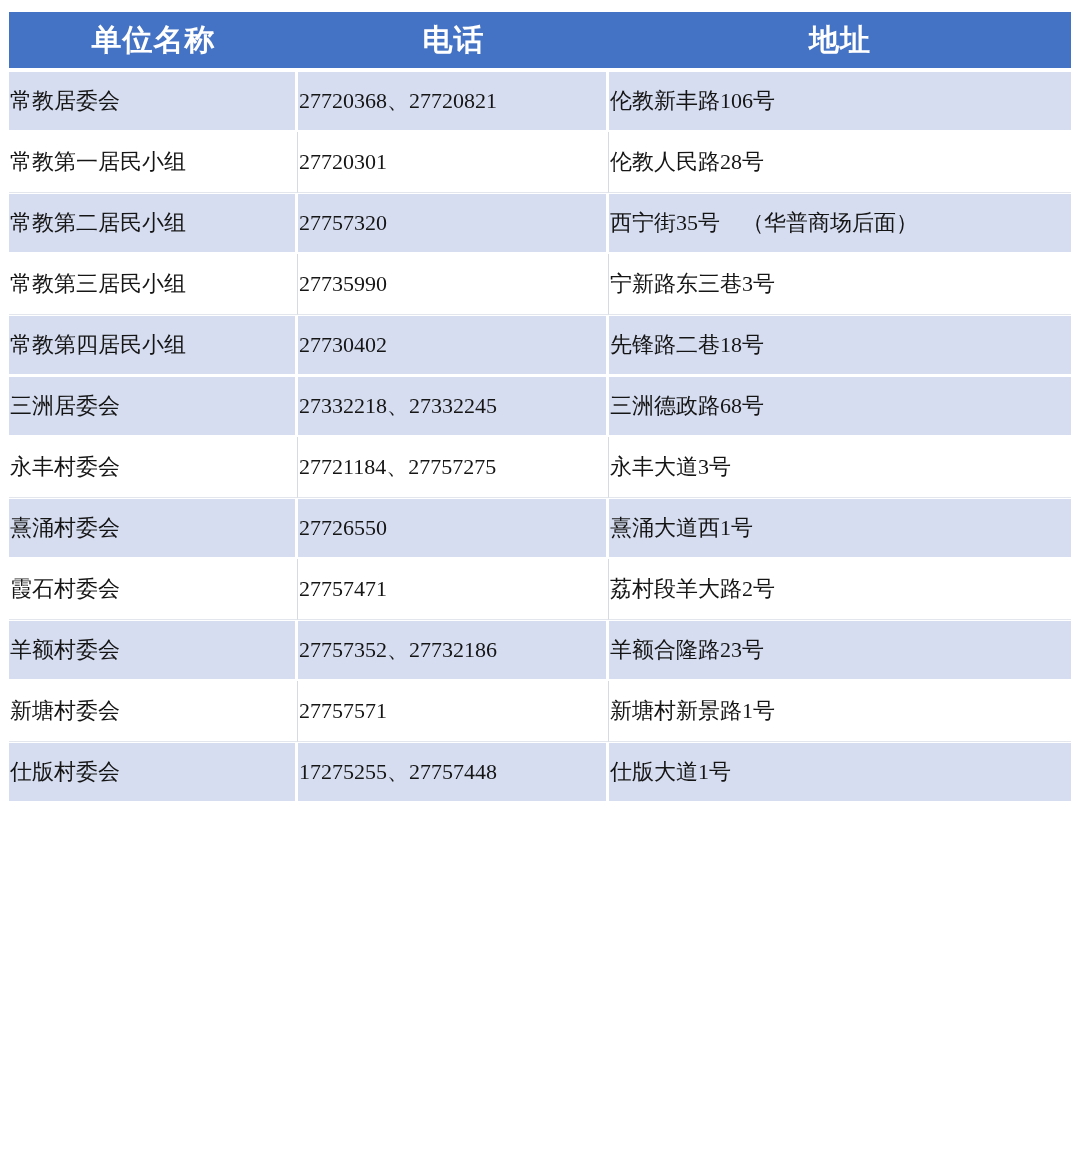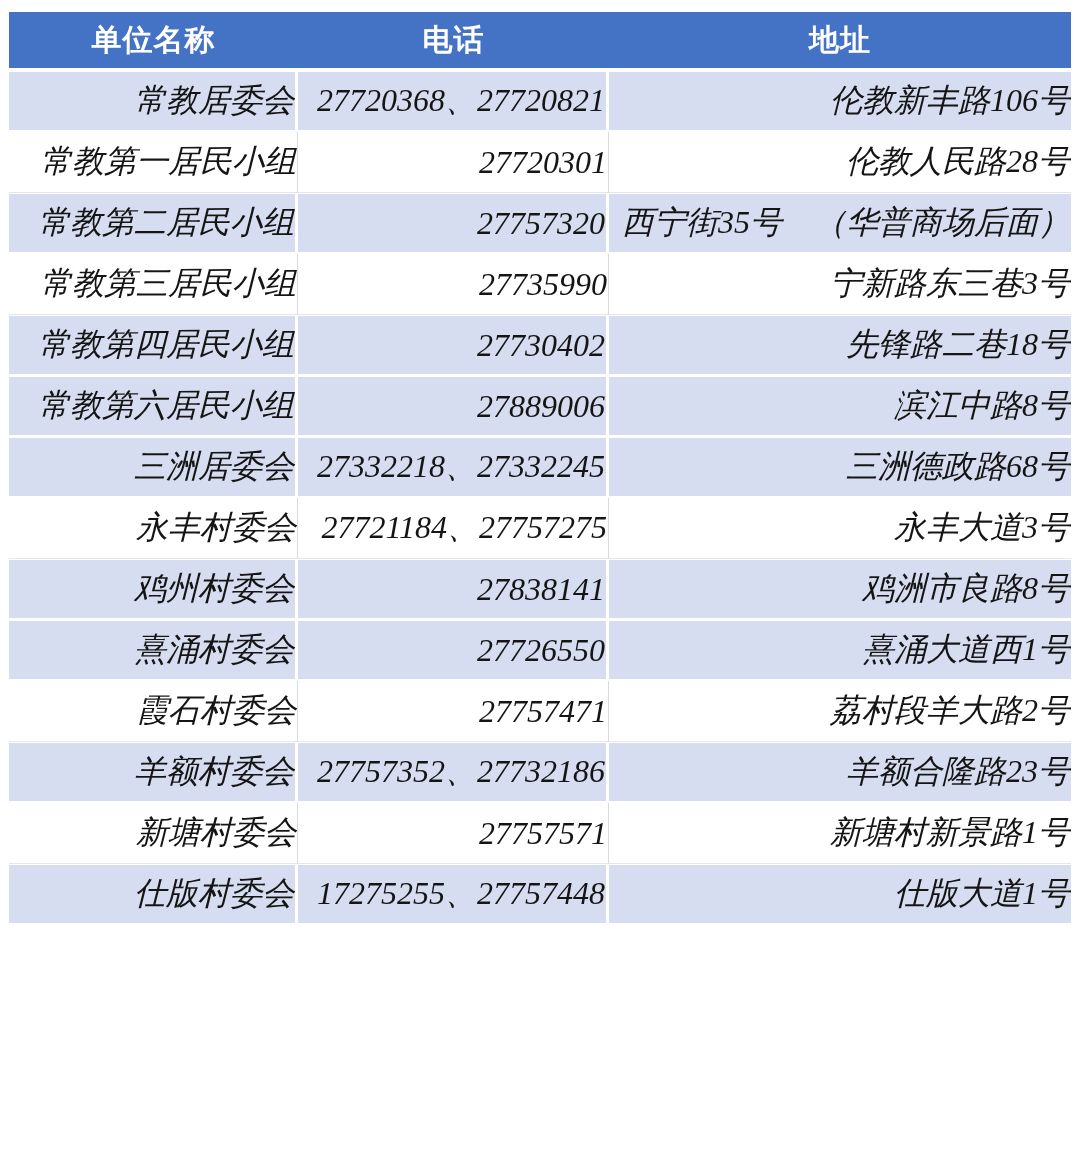--- a/index.html
+++ b/index.html
@@ -39,28 +39,27 @@
     color: var(--header-text);
     font-weight: bold;
     font-size: 30px;
     height: 59px;
     text-align: center;
     vertical-align: middle;
     border-bottom: 3px solid #ffffff;
     letter-spacing: 1px;
   }
   td {
-    font-size: 32px;
+    font-size: 22px;
     color: var(--body-text);
     height: 61px;
-    text-align: right;
+    text-align: left;
     vertical-align: middle;
     white-space: nowrap;
     overflow: hidden;
-    font-style: italic;
   }
   tr.shaded td {
     background: var(--band-bg);
     border-bottom: 2px solid #ffffff;
     border-top: 1px solid #ffffff;
   }
   tr.shaded td:not(:last-child) { border-right: 3px solid #ffffff; }
   tr.plain td {
     background: var(--plain-bg);
     border-bottom: 1px solid var(--grid-faint);
@@ -104,38 +103,28 @@
           <td>常教第三居民小组</td>
           <td>27735990</td>
           <td>宁新路东三巷3号</td>
         </tr>
         <tr class="shaded">
           <td>常教第四居民小组</td>
           <td>27730402</td>
           <td>先锋路二巷18号</td>
         </tr>
         <tr class="shaded">
-          <td>常教第六居民小组</td>
-          <td>27889006</td>
-          <td>滨江中路8号</td>
-        </tr>
-        <tr class="shaded">
           <td>三洲居委会</td>
           <td>27332218、27332245</td>
           <td>三洲德政路68号</td>
         </tr>
         <tr class="plain">
           <td>永丰村委会</td>
           <td>27721184、27757275</td>
           <td>永丰大道3号</td>
-        </tr>
-        <tr class="shaded">
-          <td>鸡州村委会</td>
-          <td>27838141</td>
-          <td>鸡洲市良路8号</td>
         </tr>
         <tr class="shaded">
           <td>熹涌村委会</td>
           <td>27726550</td>
           <td>熹涌大道西1号</td>
         </tr>
         <tr class="plain">
           <td>霞石村委会</td>
           <td>27757471</td>
           <td>荔村段羊大路2号</td>

